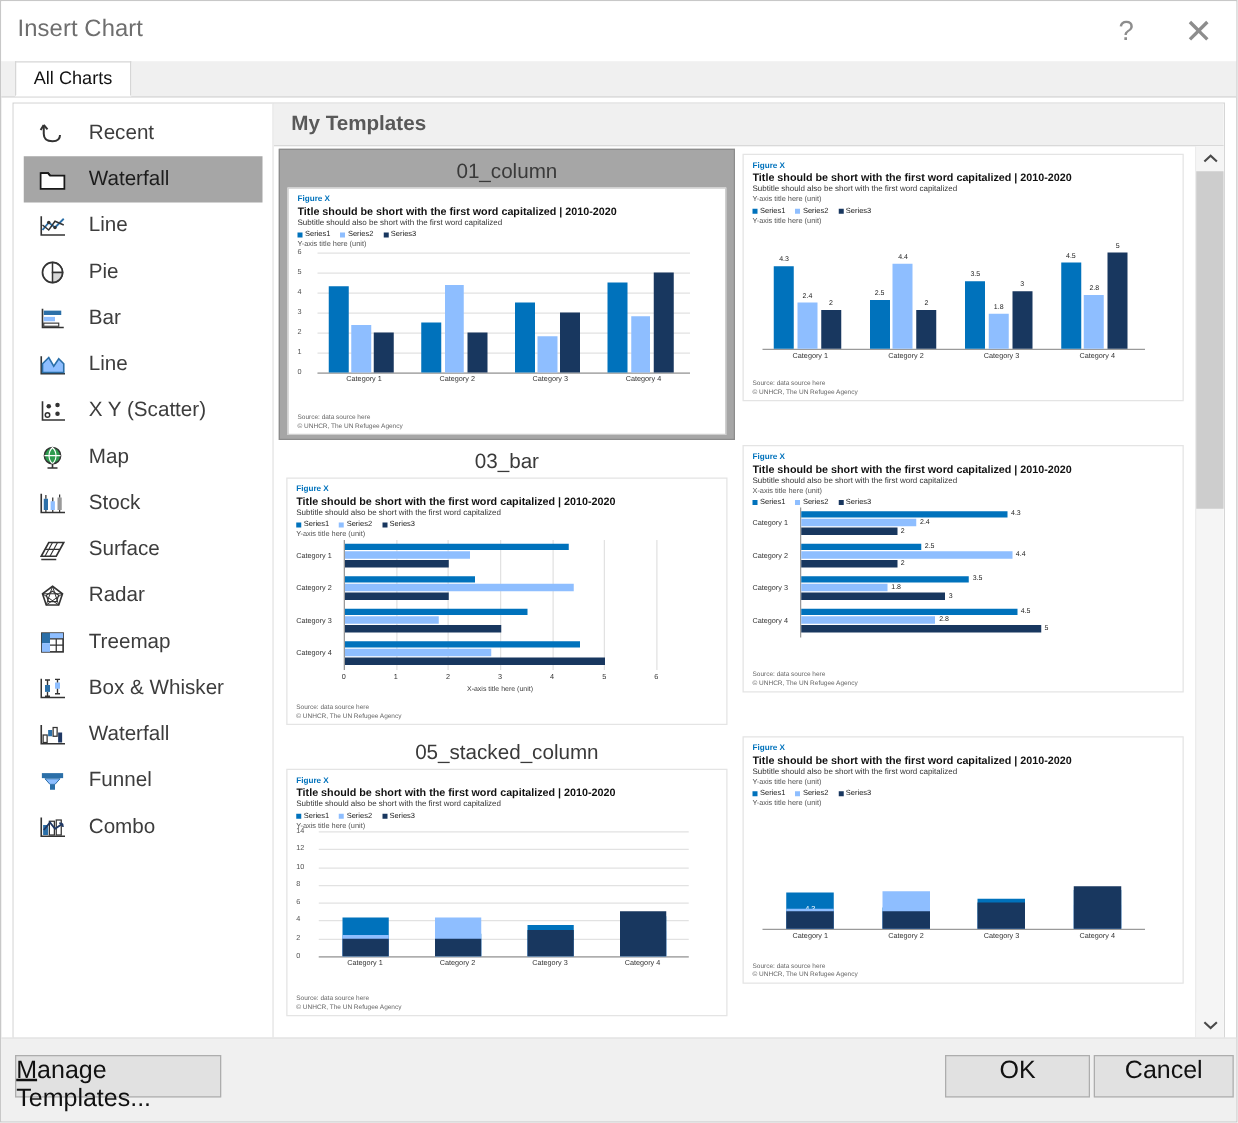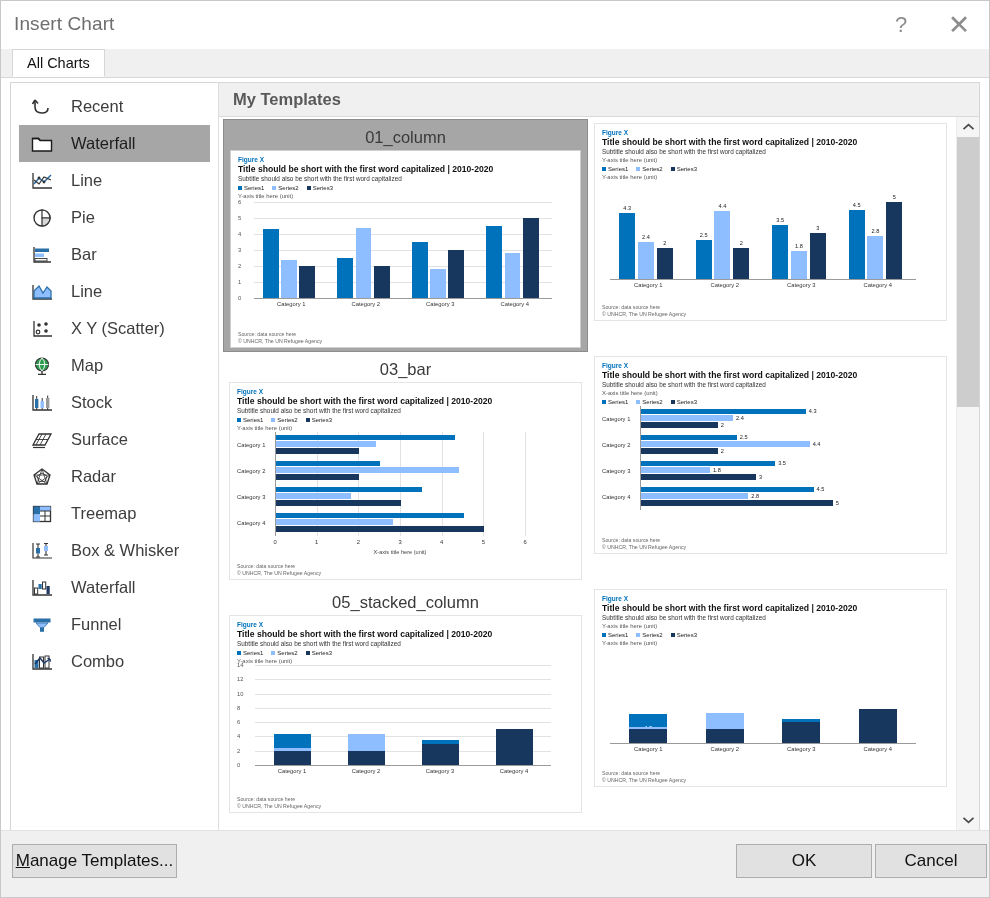--- a/index.html
+++ b/index.html
@@ -75,23 +75,23 @@
   .vscroll{position:absolute;right:0;top:34px;bottom:0;width:22px;background:#f5f5f5;border-left:1px solid #ececec;}
   .vs-btn{position:absolute;left:0;right:0;height:20px;display:flex;align-items:center;justify-content:center;background:#f5f5f5;cursor:default;}
   .vs-btn.up{top:0;}
   .vs-btn.down{bottom:0;}
   .vs-btn svg{display:block;}
   .vs-thumb{position:absolute;left:0;right:0;top:20px;height:270px;background:#cdcdcd;cursor:default;}
 
   
   .footer{position:absolute;left:0;right:0;bottom:0;height:66px;background:#f0f0f0;border-top:1px solid #e2e2e2;}
   .btn{position:absolute;top:13px;height:34px;box-sizing:border-box;background:#e1e1e1;border:1px solid #adadad;
-       font-size:17px;color:#111;display:flex;align-items:center;justify-content:center;cursor:default;font-family:"Liberation Sans",sans-serif;}
+       font-size:20px;color:#111;display:flex;align-items:flex-start;justify-content:center;cursor:default;font-family:"Liberation Sans",sans-serif;}
   .btn.manage{left:11px;width:165px;}
-  .btn.ok{right:117px;width:136px;}
+  .btn.ok{right:117px;width:116px;}
   .btn.cancel{right:2px;width:112px;}
   .btn .u{text-decoration:underline;}
 </style>
 </head>
 <body>
 
 <div class="dialog">
 
   <div class="titlebar">
     <div class="title">Insert Chart</div>

